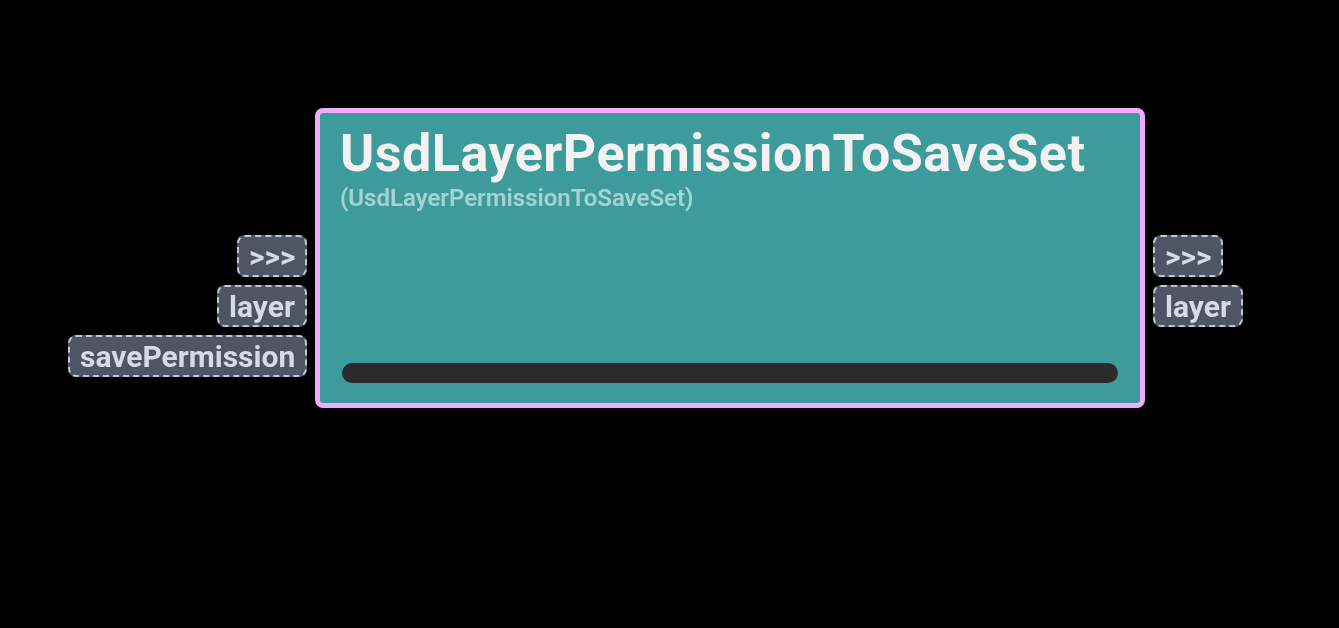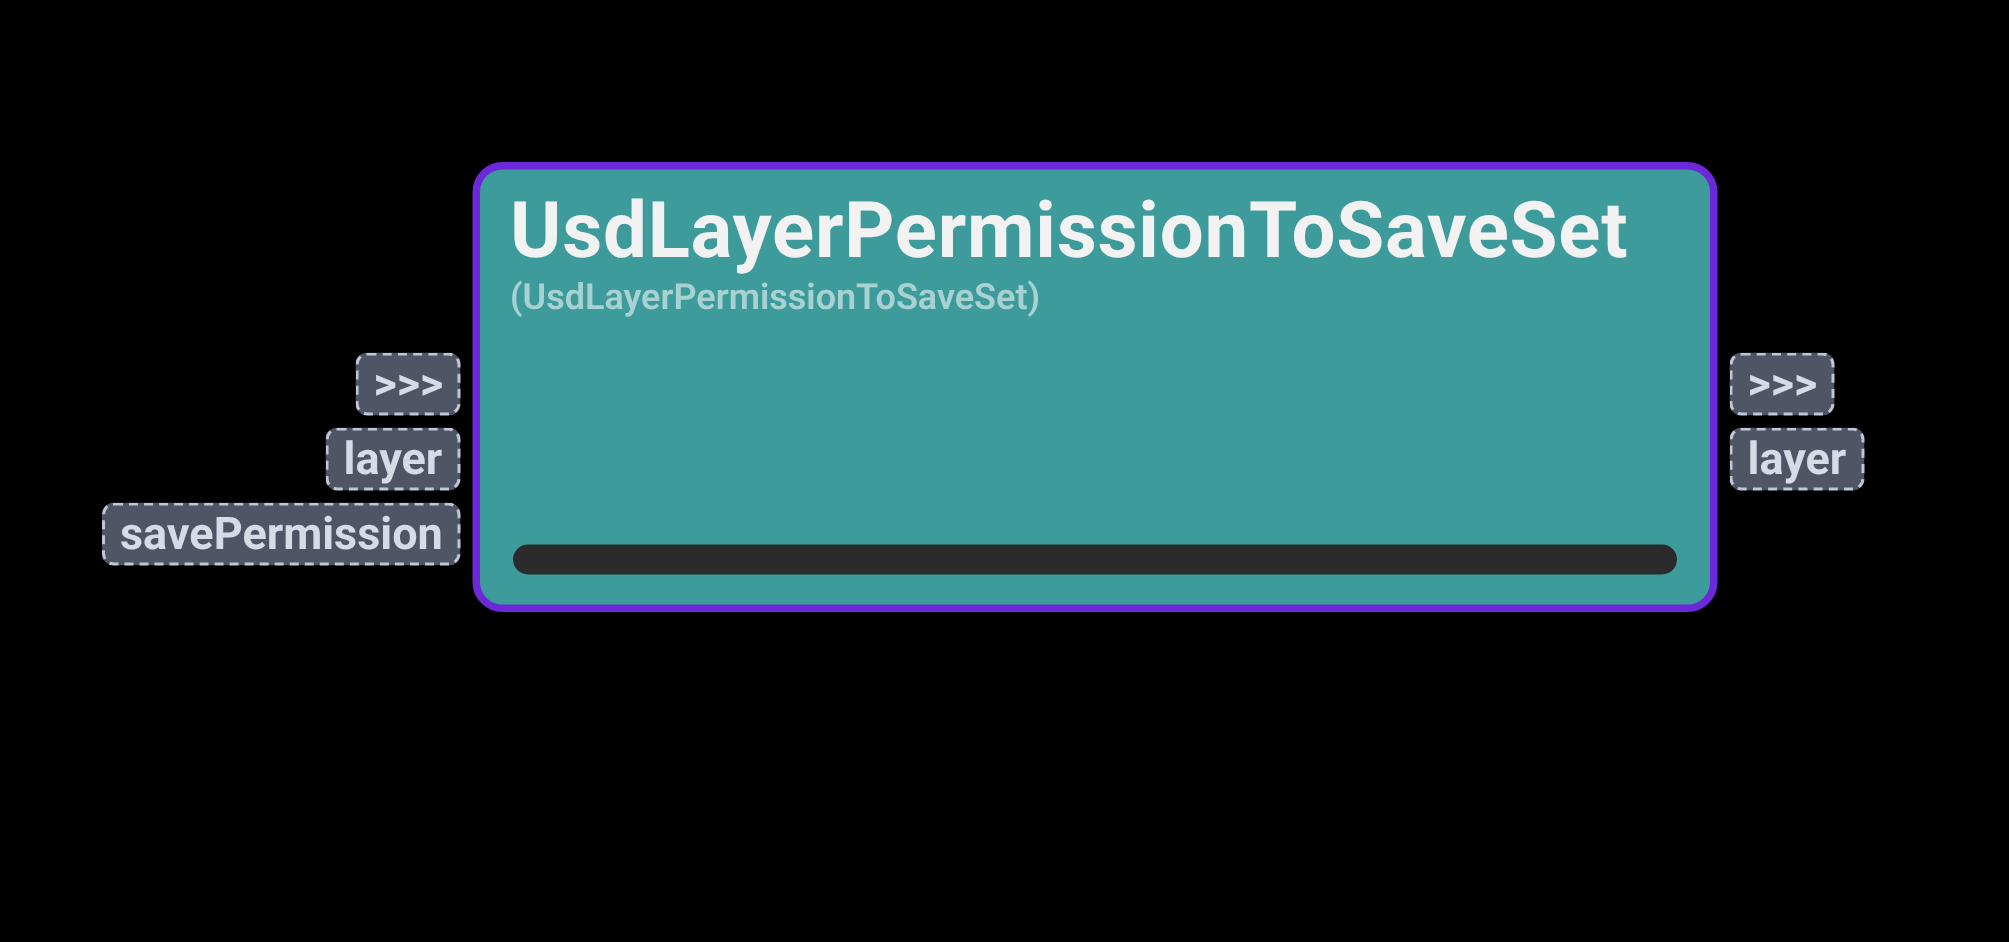--- a/index.html
+++ b/index.html
@@ -12,22 +12,22 @@
   }
   .canvas {
     position: relative;
     width: 1339px; height: 628px;
   }
   .node {
     position: absolute;
     left: 315px; top: 108px;
     width: 830px; height: 300px;
     background: #3E9B9B;
-    border: 5px solid #6d28d9;
-    border-radius: 20px;
+    border: 5px solid #f0abfc;
+    border-radius: 8px;
     box-shadow: 7px 9px 2px rgba(0,0,0,0.5);
     padding: 12px 20px 18px 20px;
   }
   .node-title {
     color: #F2F2F2;
     font-size: 52px;
     font-weight: 700;
     letter-spacing: 0.5px;
     line-height: 1.05;
     margin-top: 2px;

